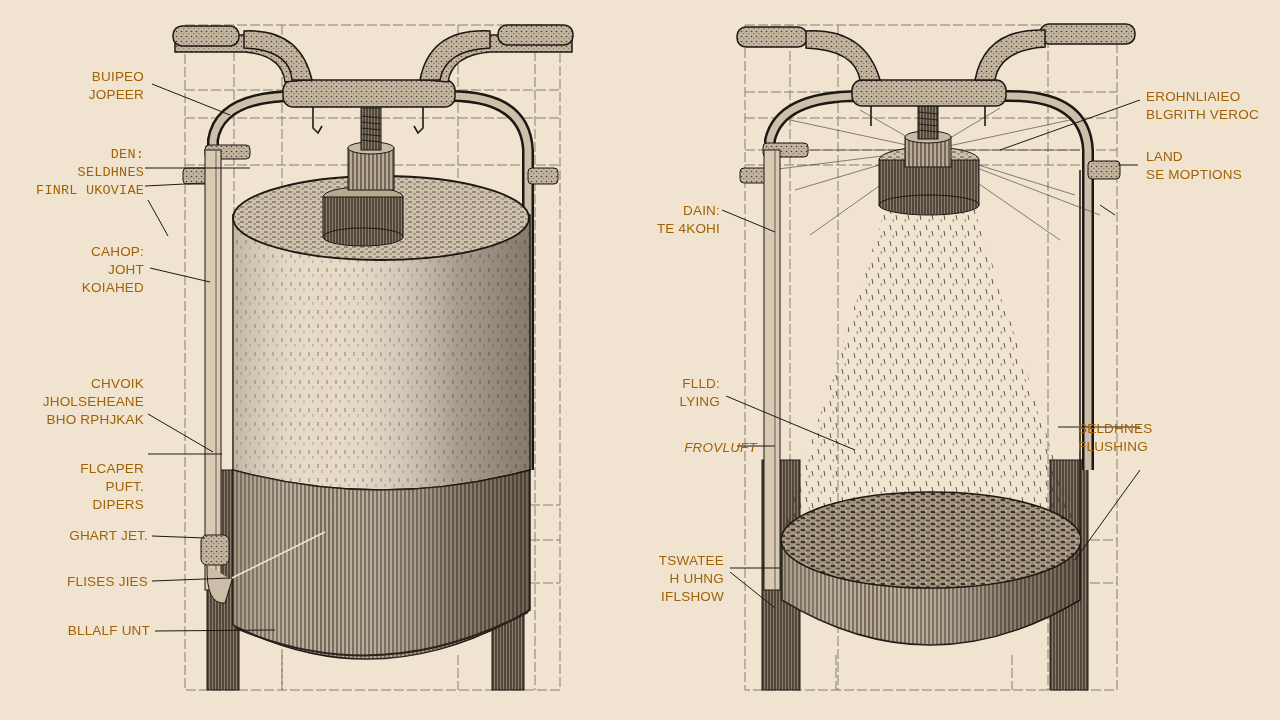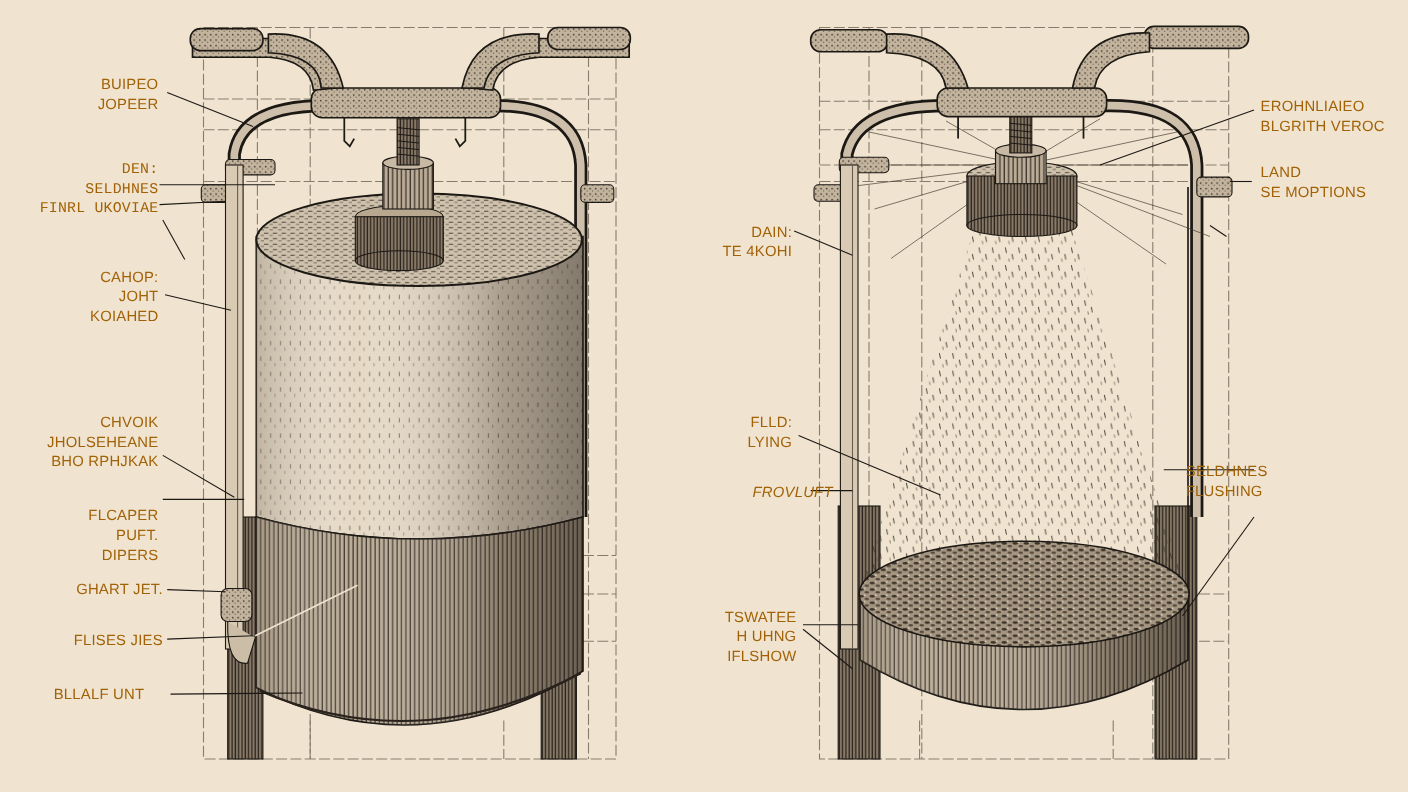--- a/index.html
+++ b/index.html
@@ -266,21 +266,21 @@
   <span>FLCAPER</span>
   <span>PUFT.</span>
   <span>DIPERS</span>
 </div>
 <div class="lbl r" style="left:44px;top:527px;width:104px;">
   <span>GHART JET.</span>
 </div>
 <div class="lbl r" style="left:44px;top:573px;width:104px;">
   <span>FLISES JIES</span>
 </div>
-<div class="lbl r" style="left:30px;top:622px;width:120px;text-align:center;">
+<div class="lbl r" style="left:30px;top:622px;width:120px;">
   <span>BLLALF UNT</span>
 </div>
 
 <div class="lbl" style="left:1146px;top:88px;">
   <span>EROHNLIAIEO</span>
   <span>BLGRITH VEROC</span>
 </div>
 <div class="lbl" style="left:1146px;top:148px;">
   <span>LAND</span>
   <span>SE MOPTIONS</span>

